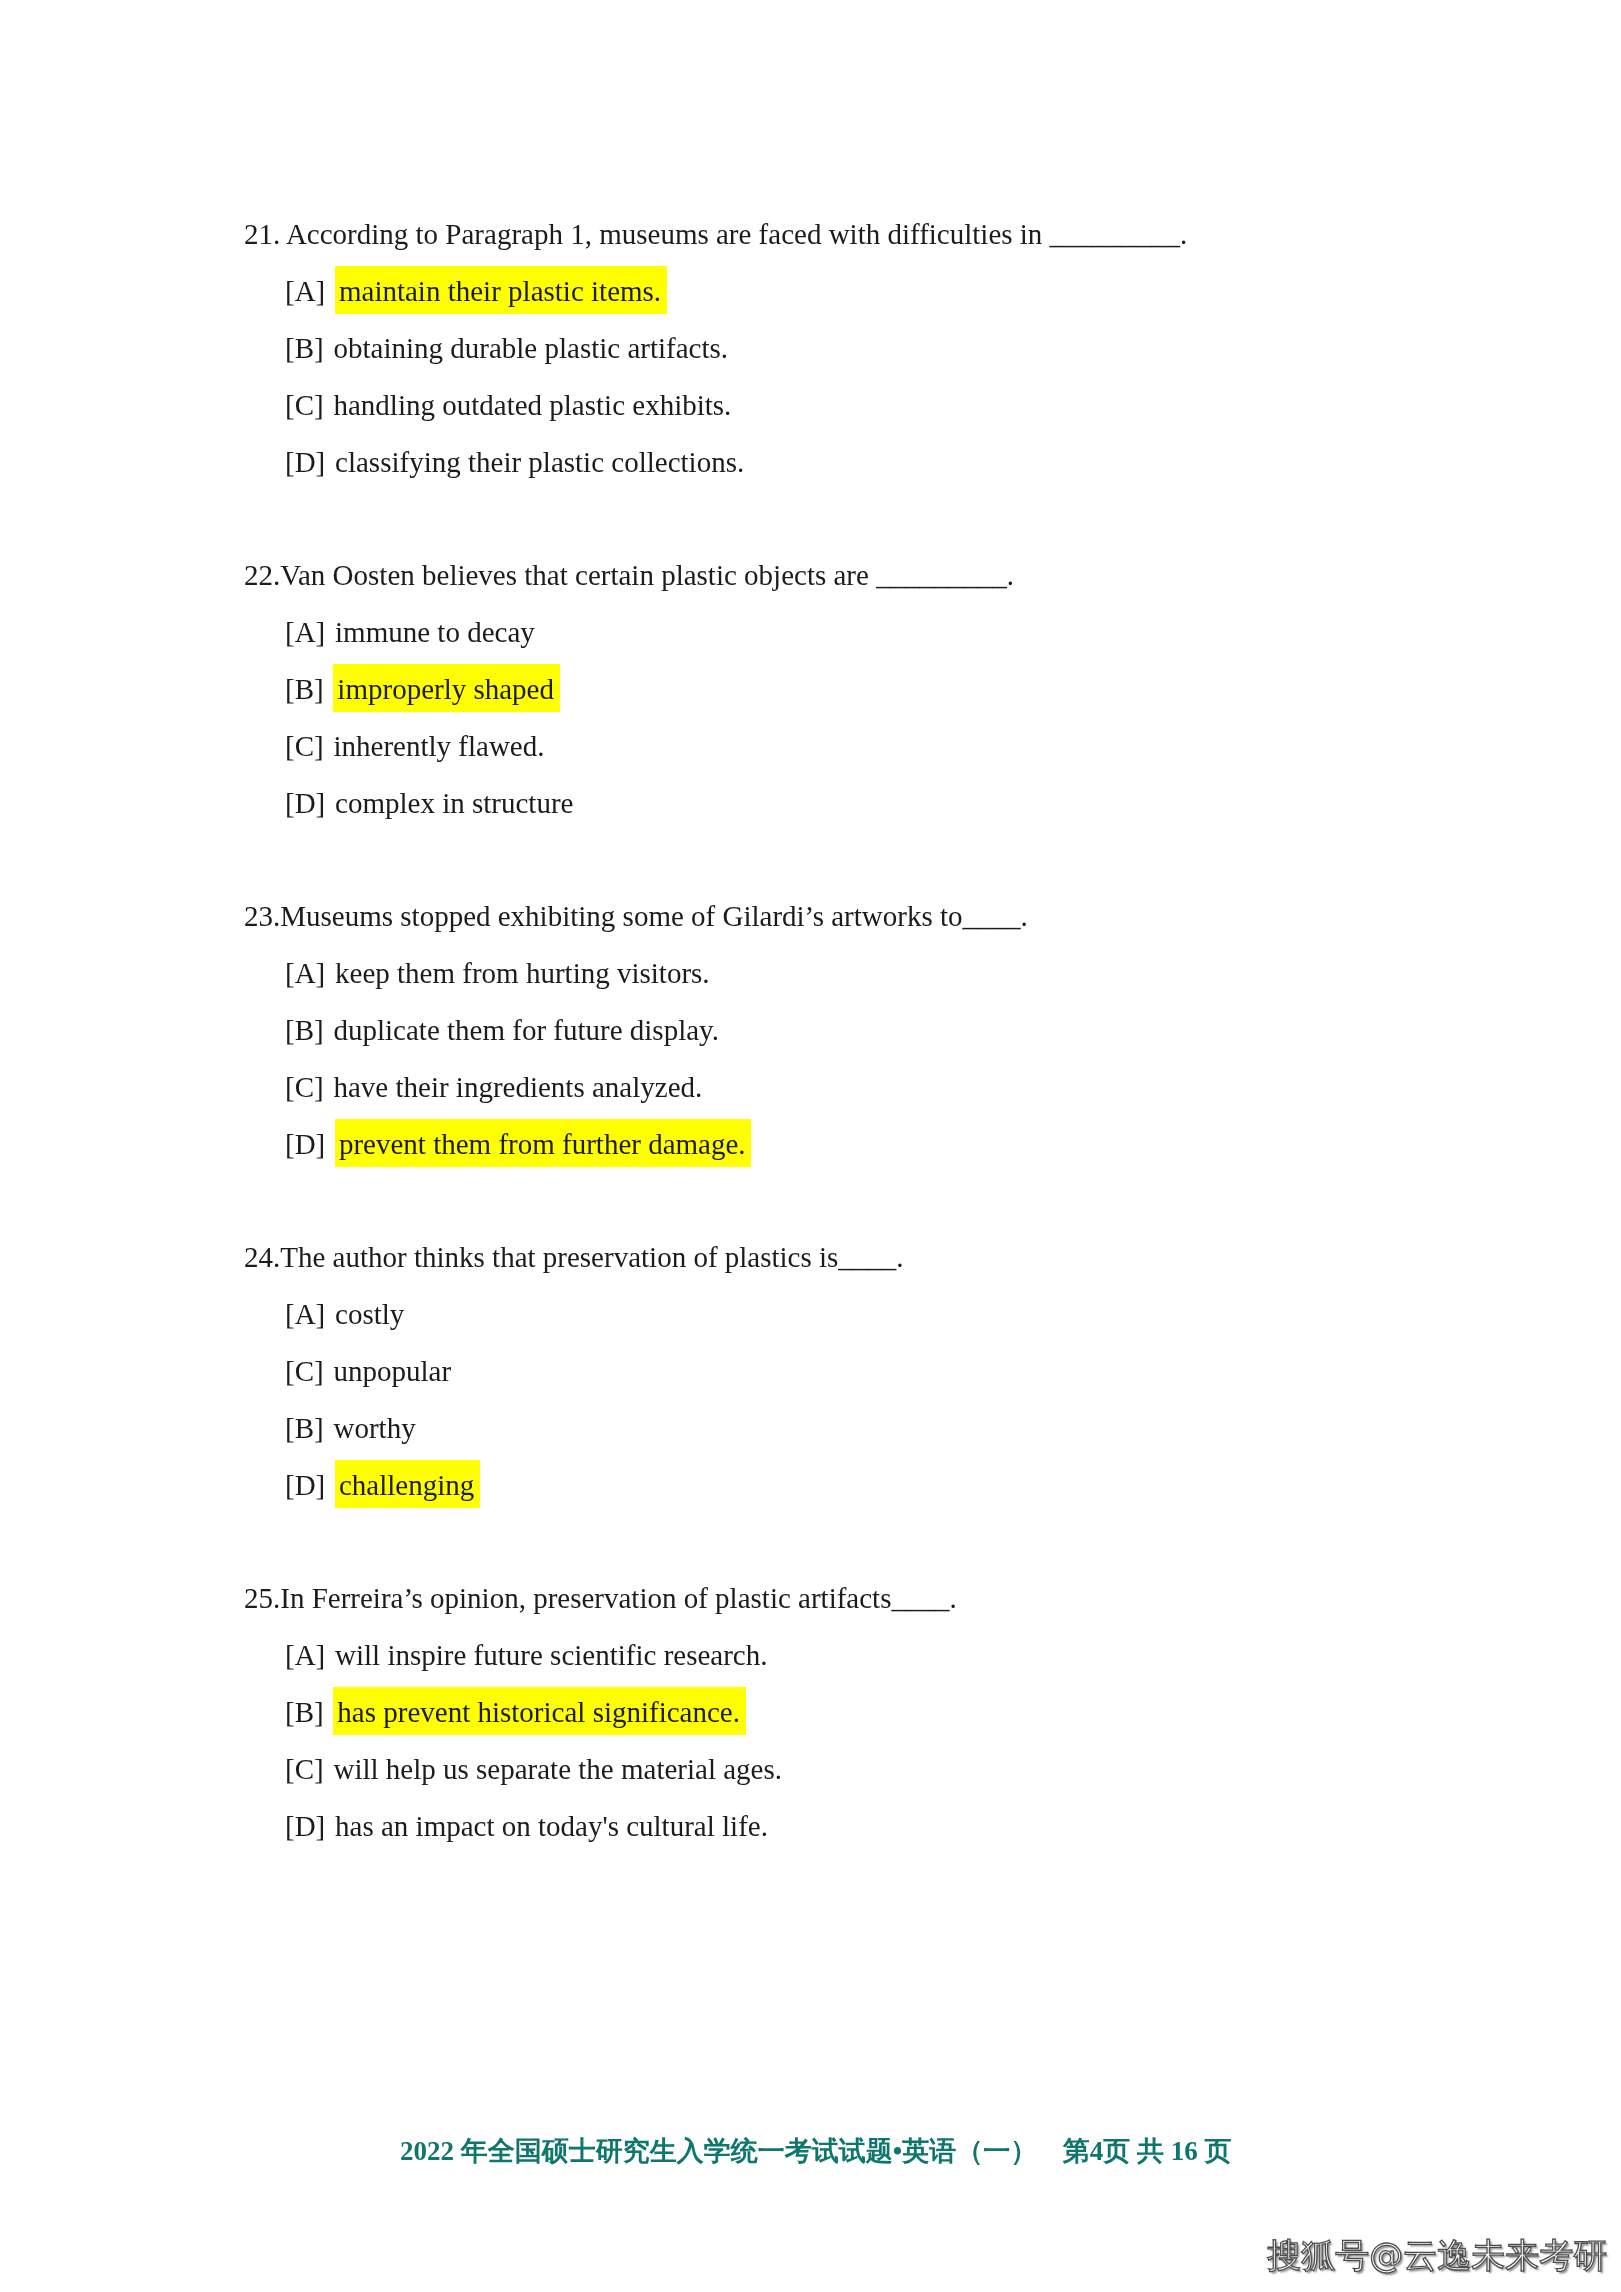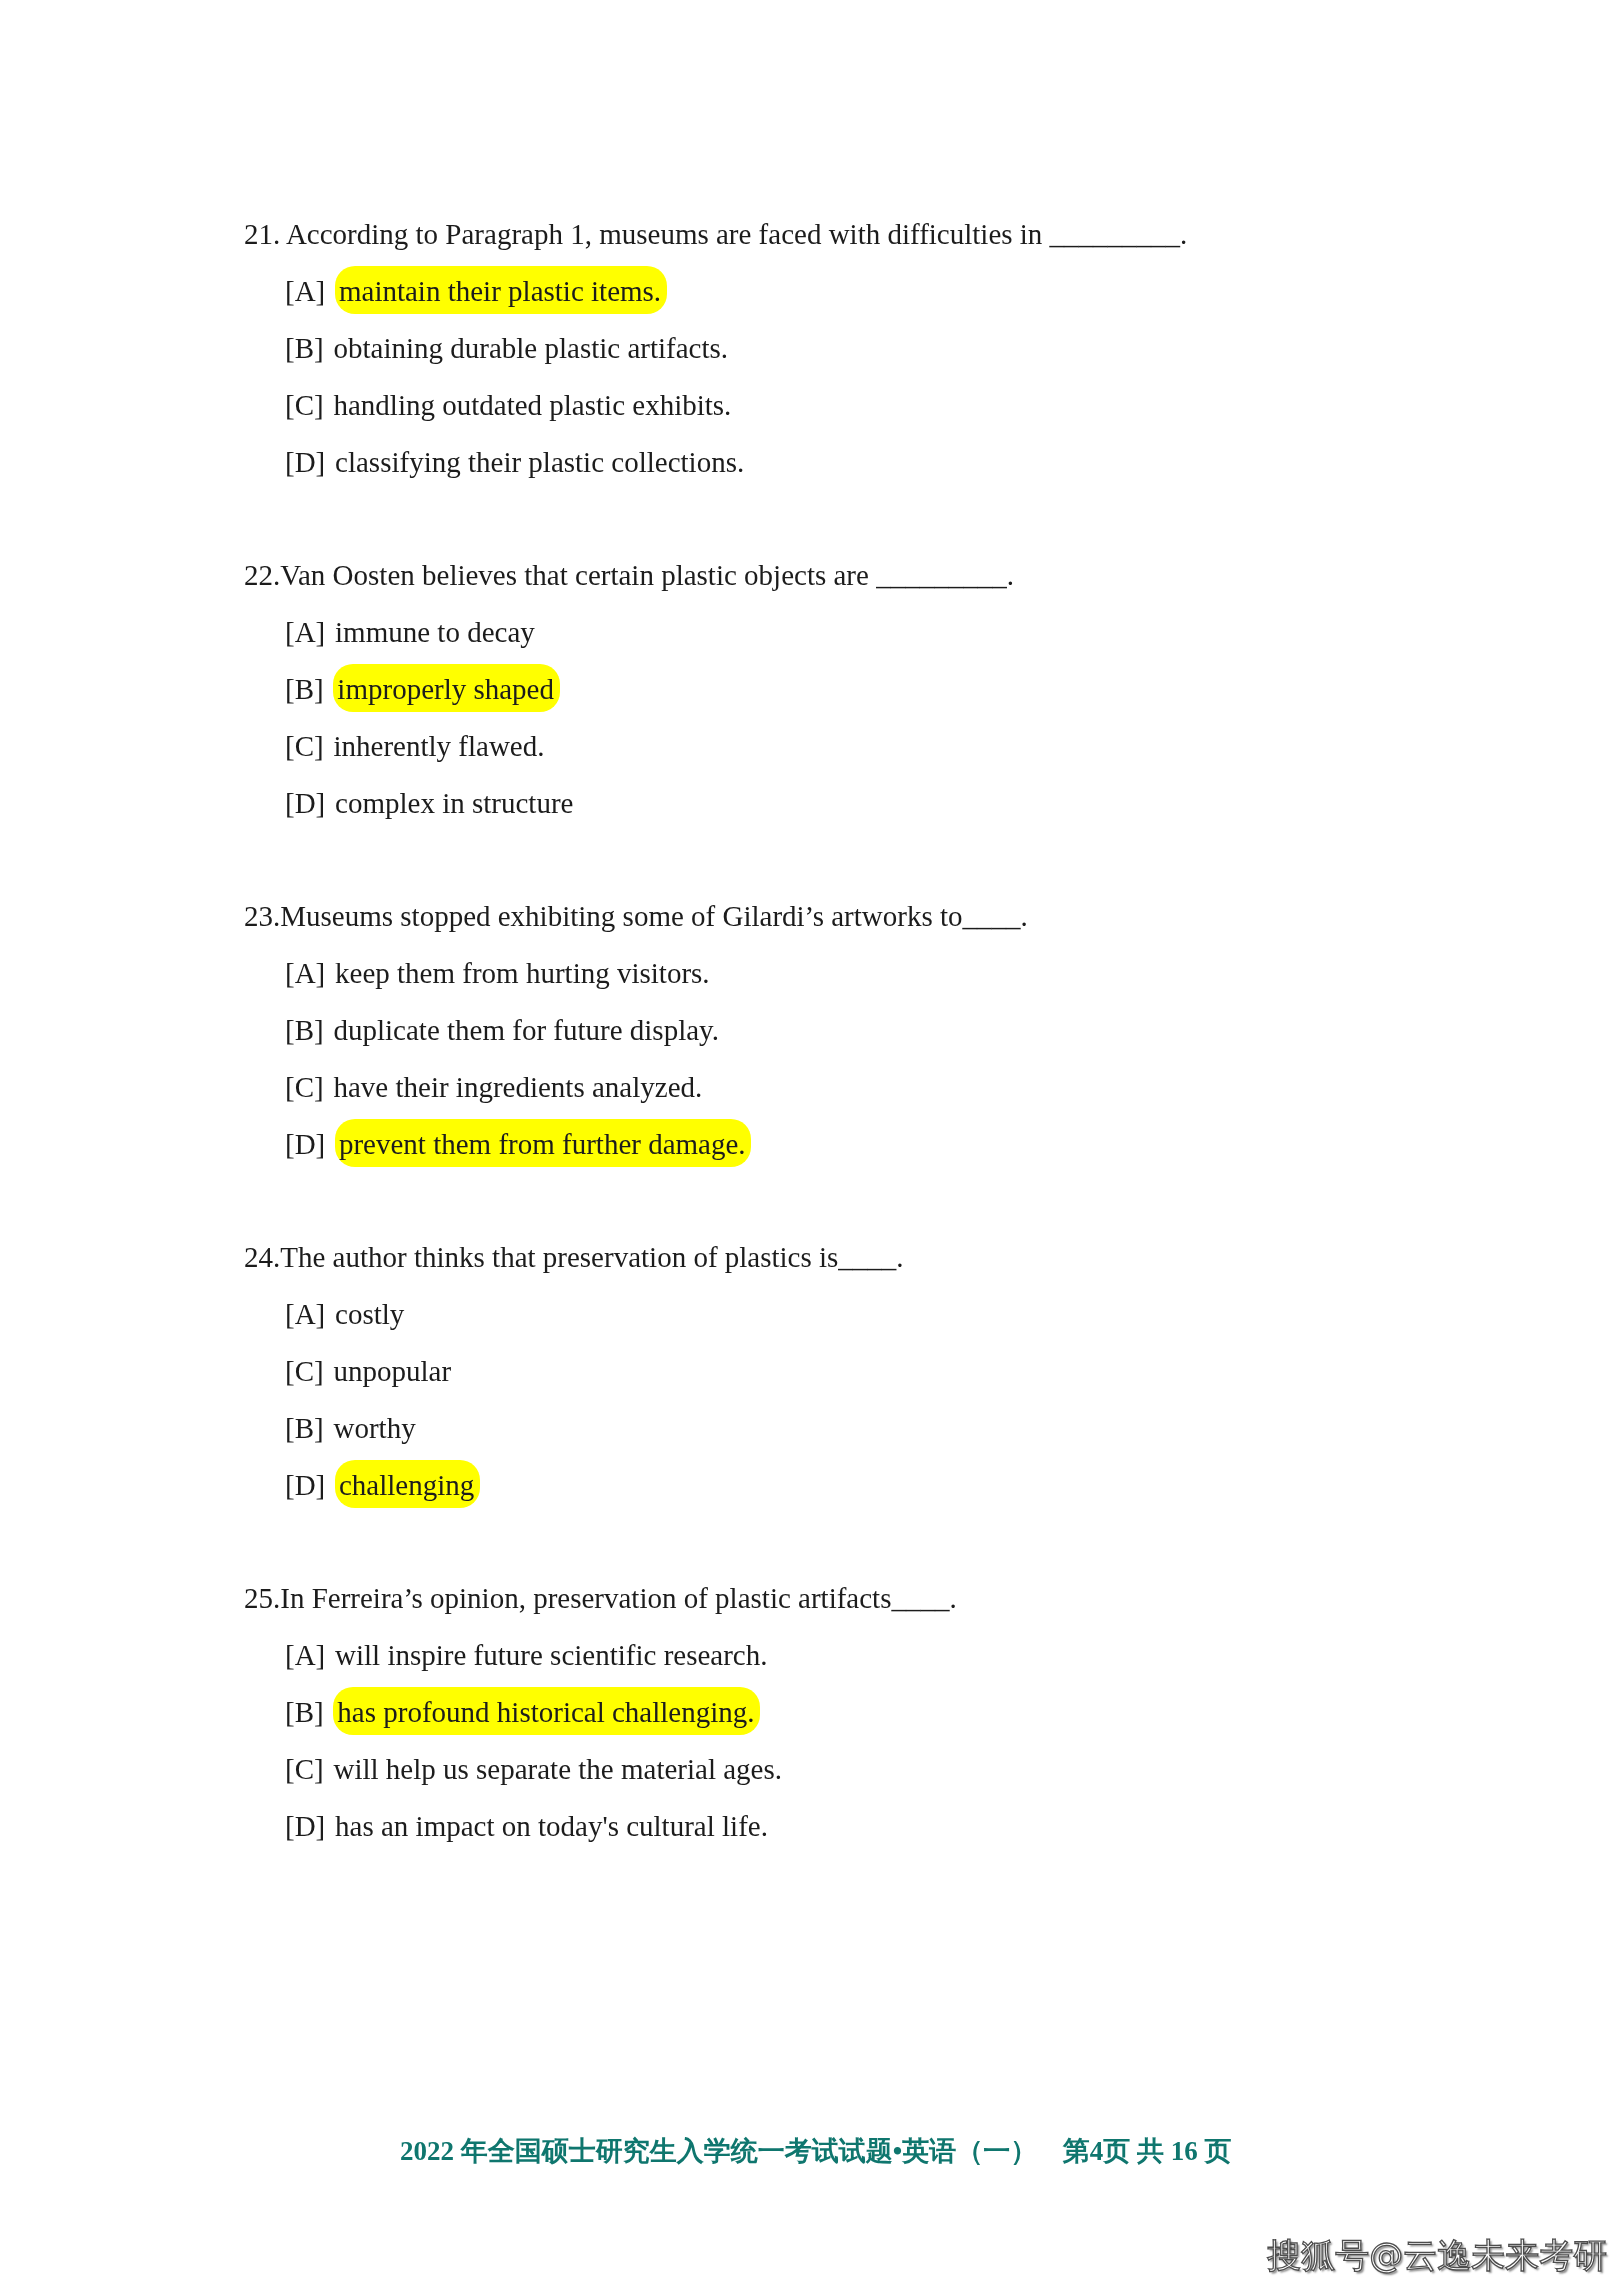--- a/index.html
+++ b/index.html
@@ -21,21 +21,20 @@
   .line{
     font-size:29px;
     line-height:57px;
     white-space:nowrap;
   }
   .opt{padding-left:41px;}
   .opt .label{margin-right:9.8px;}
   .hl{
     background:#ffff00;
     padding:8.8px 5.9px 6.9px 3.9px;
-    border-radius:20px;
   }
   .footer{
     position:absolute;
     left:400px;
     top:2133px;
     font-size:27px;
     color:#0f766e;
     white-space:nowrap;
     font-weight:bold;
   }
@@ -86,21 +85,21 @@
     <div class="line">24.The author thinks that preservation of plastics is____.</div>
     <div class="line opt"><span class="label">[A]</span><span class="opt-text">costly</span></div>
     <div class="line opt"><span class="label">[C]</span><span class="opt-text">unpopular</span></div>
     <div class="line opt"><span class="label">[B]</span><span class="opt-text">worthy</span></div>
     <div class="line opt"><span class="label">[D]</span><span class="opt-text hl">challenging</span></div>
   </div>
 
   <div class="question">
     <div class="line">25.In Ferreira’s opinion, preservation of plastic artifacts____.</div>
     <div class="line opt"><span class="label">[A]</span><span class="opt-text">will inspire future scientific research.</span></div>
-    <div class="line opt"><span class="label">[B]</span><span class="opt-text hl">has profound historical challenging.</span></div>
+    <div class="line opt"><span class="label">[B]</span><span class="opt-text hl">has prevent historical significance.</span></div>
     <div class="line opt"><span class="label">[C]</span><span class="opt-text">will help us separate the material ages.</span></div>
     <div class="line opt"><span class="label">[D]</span><span class="opt-text">has an impact on today's cultural life.</span></div>
   </div>
 
 </div>
 
 <div class="footer">
   <span>2022 年全国硕士研究生入学统一考试试题•英语（一）</span><span class="page-label">第4页  共 16 页</span>
 </div>
 

